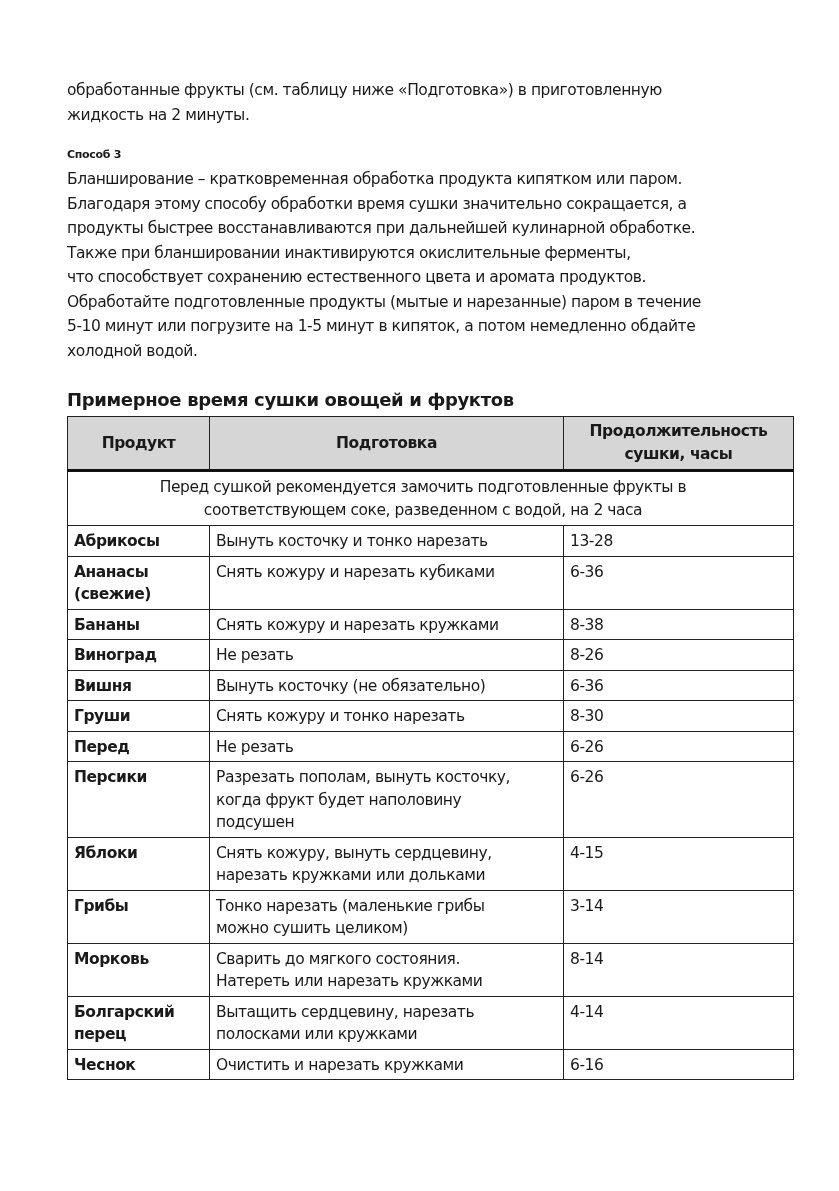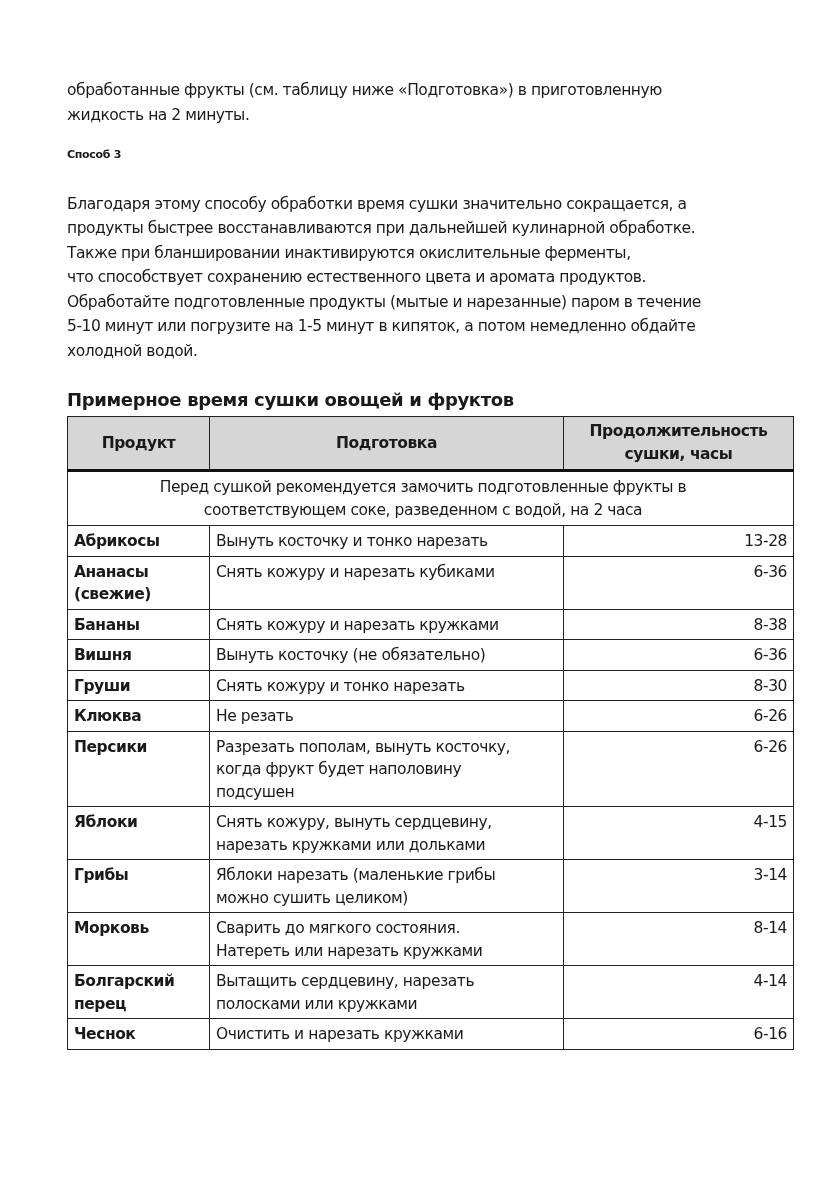--- a/index.html
+++ b/index.html
@@ -16,34 +16,34 @@
   col.c1 { width: 142px; } col.c2 { width: 354px; } col.c3 { width: 230px; }
   th, td { border: 1.5px solid #222; font-size: 15.5px; letter-spacing: -0.45px; }
   thead th {
     background: #d6d6d6; font-weight: bold; text-align: center; vertical-align: middle;
     height: 52px; padding: 0 4px; line-height: 23px;
   }
   thead tr { border-bottom: 3px solid #111; }
   td.note { text-align: center; line-height: 23px; padding: 4px 25px 3px 10px; }
   td { vertical-align: top; line-height: 22.5px; padding: 4px 6px 3px 6px; }
   td.prod { font-weight: bold; }
-  td.time { text-align: right; }
+  td.time { text-align: left; }
 </style>
 </head>
 <body>
 
 <div class="page">
   <p class="para p-intro">
     <span>обработанные фрукты (см. таблицу ниже «Подготовка») в приготовленную</span><br>
     <span>жидкость на 2 минуты.</span>
   </p>
 
   <h3 class="method-title">Способ 3</h3>
   <p class="para">
-    <br>
+    <span>Бланширование – кратковременная обработка продукта кипятком или паром.</span><br>
     <span>Благодаря этому способу обработки время сушки значительно сокращается, а</span><br>
     <span>продукты быстрее восстанавливаются при дальнейшей кулинарной обработке.</span><br>
     <span>Также при бланшировании инактивируются окислительные ферменты,</span><br>
     <span>что способствует сохранению естественного цвета и аромата продуктов.</span><br>
     <span>Обработайте подготовленные продукты (мытые и нарезанные) паром в течение</span><br>
     <span>5-10 минут или погрузите на 1-5 минут в кипяток, а потом немедленно обдайте</span><br>
     <span>холодной водой.</span>
   </p>
 
   <h3 class="table-title">Примерное время сушки овощей и фруктов</h3>
@@ -80,47 +80,52 @@
           <td class="prod"><span>Ананасы</span><br><span>(свежие)</span></td>
           <td class="prep"><span>Снять кожуру и нарезать кубиками</span></td>
           <td class="time">6-36</td>
         </tr>
         <tr>
           <td class="prod"><span>Бананы</span></td>
           <td class="prep"><span>Снять кожуру и нарезать кружками</span></td>
           <td class="time">8-38</td>
         </tr>
         <tr>
+          <td class="prod"><span>Виноград</span></td>
+          <td class="prep"><span>Не резать</span></td>
+          <td class="time">8-26</td>
+        </tr>
+        <tr>
           <td class="prod"><span>Вишня</span></td>
           <td class="prep"><span>Вынуть косточку (не обязательно)</span></td>
           <td class="time">6-36</td>
         </tr>
         <tr>
           <td class="prod"><span>Груши</span></td>
           <td class="prep"><span>Снять кожуру и тонко нарезать</span></td>
           <td class="time">8-30</td>
         </tr>
         <tr>
-          <td class="prod"><span>Клюква</span></td>
+          <td class="prod"><span>Перед</span></td>
           <td class="prep"><span>Не резать</span></td>
           <td class="time">6-26</td>
         </tr>
         <tr>
           <td class="prod"><span>Персики</span></td>
           <td class="prep"><span>Разрезать пополам, вынуть косточку,</span><br><span>когда фрукт будет наполовину</span><br><span>подсушен</span></td>
           <td class="time">6-26</td>
         </tr>
         <tr>
           <td class="prod"><span>Яблоки</span></td>
           <td class="prep"><span>Снять кожуру, вынуть сердцевину,</span><br><span>нарезать кружками или дольками</span></td>
           <td class="time">4-15</td>
         </tr>
         <tr>
           <td class="prod"><span>Грибы</span></td>
-          <td class="prep"><span>Яблоки нарезать (маленькие грибы</span><br><span>можно сушить целиком)</span></td>
+          <td class="prep"><span>Тонко нарезать (маленькие грибы</span><br><span>можно сушить целиком)</span></td>
           <td class="time">3-14</td>
         </tr>
         <tr>
           <td class="prod"><span>Морковь</span></td>
           <td class="prep"><span>Сварить до мягкого состояния.</span><br><span>Натереть или нарезать кружками</span></td>
           <td class="time">8-14</td>
         </tr>
         <tr>
           <td class="prod"><span>Болгарский</span><br><span>перец</span></td>
           <td class="prep"><span>Вытащить сердцевину, нарезать</span><br><span>полосками или кружками</span></td>

